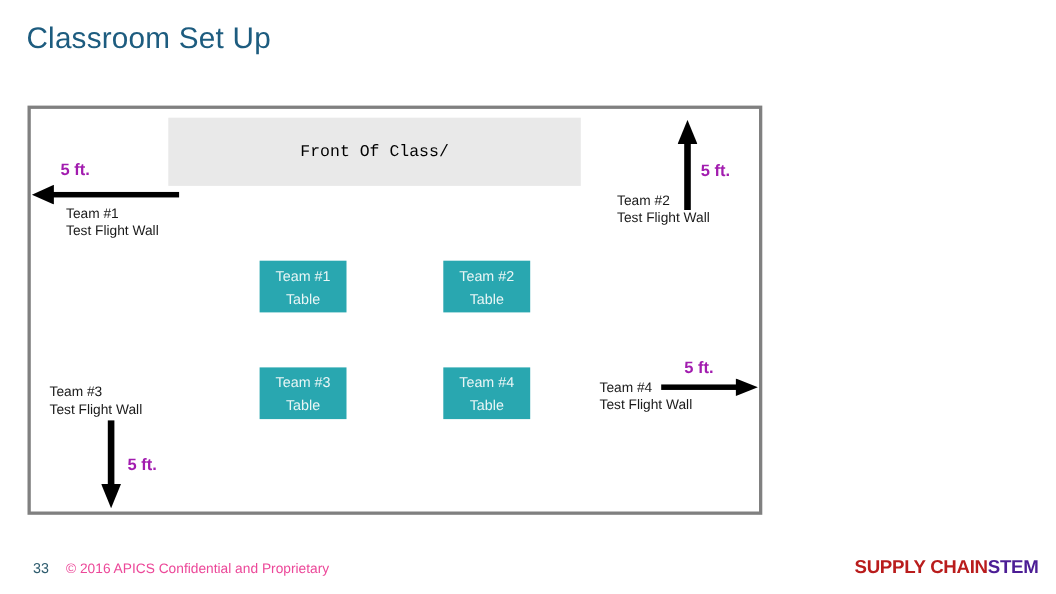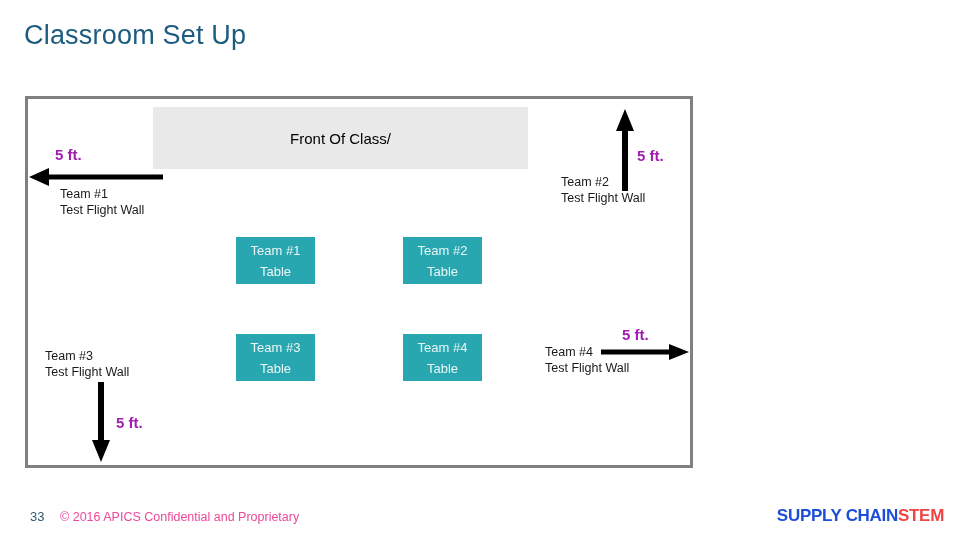--- a/index.html
+++ b/index.html
@@ -29,21 +29,21 @@
   
   .front-area{
     left:153px;top:107px;
     width:375px;height:62px;
     background:#E9E9E9;
     display:flex;flex-direction:column;
     align-items:center;justify-content:space-evenly;
     text-align:center;
     color:#000;
   }
-  .front-area .l1{font-size:15px;}
+  .front-area .l1{font-size:15px;font-family:Liberation Mono, monospace;}
   .front-area .l2{font-size:16px;}
 
   
   .dist{
     font-size:15px;font-weight:bold;color:#a21caf;
   }
 
   
   .wall-label{
     font-size:12.5px;color:#1a1a1a;line-height:16px;
@@ -73,22 +73,22 @@
   }
   .copyright{
     left:60px;top:510px;
     font-size:12.5px;color:#ec4899;
   }
   .logo{
     right:16px;top:506px;
     font-size:17px;font-weight:bold;letter-spacing:-0.3px;
     white-space:nowrap;
   }
-  .logo .supply{color:#1d4ed8;}
-  .logo .stem{color:#ef4444;}
+  .logo .supply{color:#b91c1c;}
+  .logo .stem{color:#4c1d95;}
 </style>
 </head>
 <body>
 
 <div class="abs slide-title">Classroom Set Up</div>
 
 <div class="abs classroom-box"></div>
 
 <div class="abs front-area">
   <div class="l1">Front Of Class/</div>

